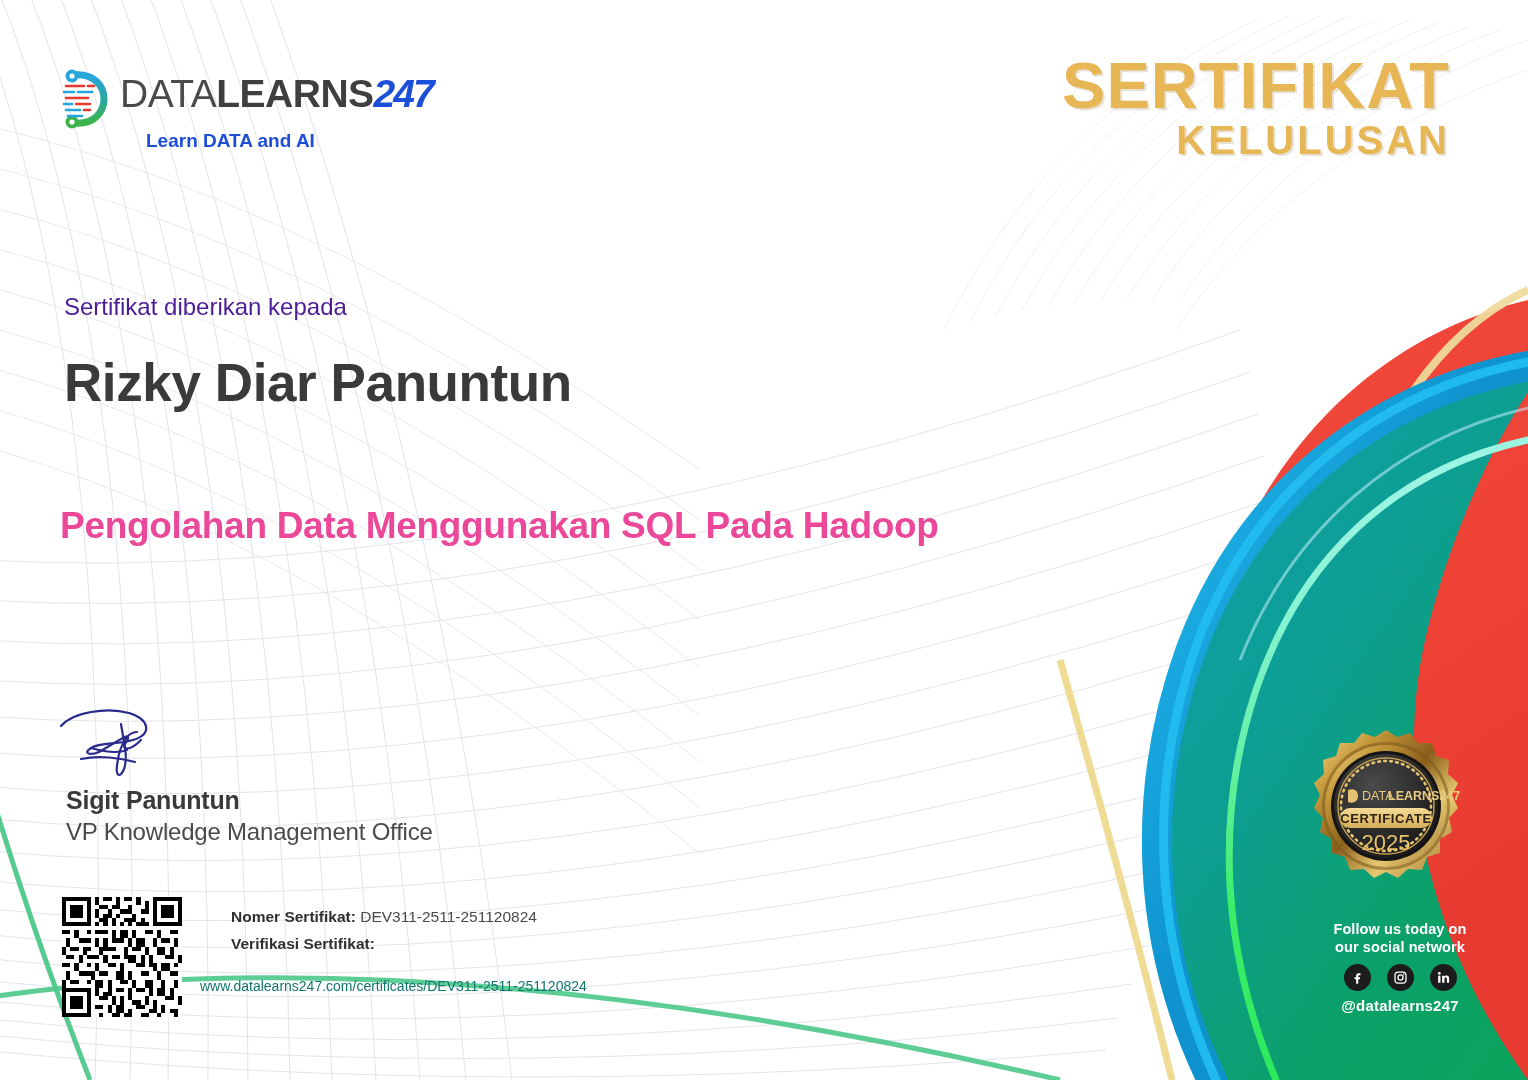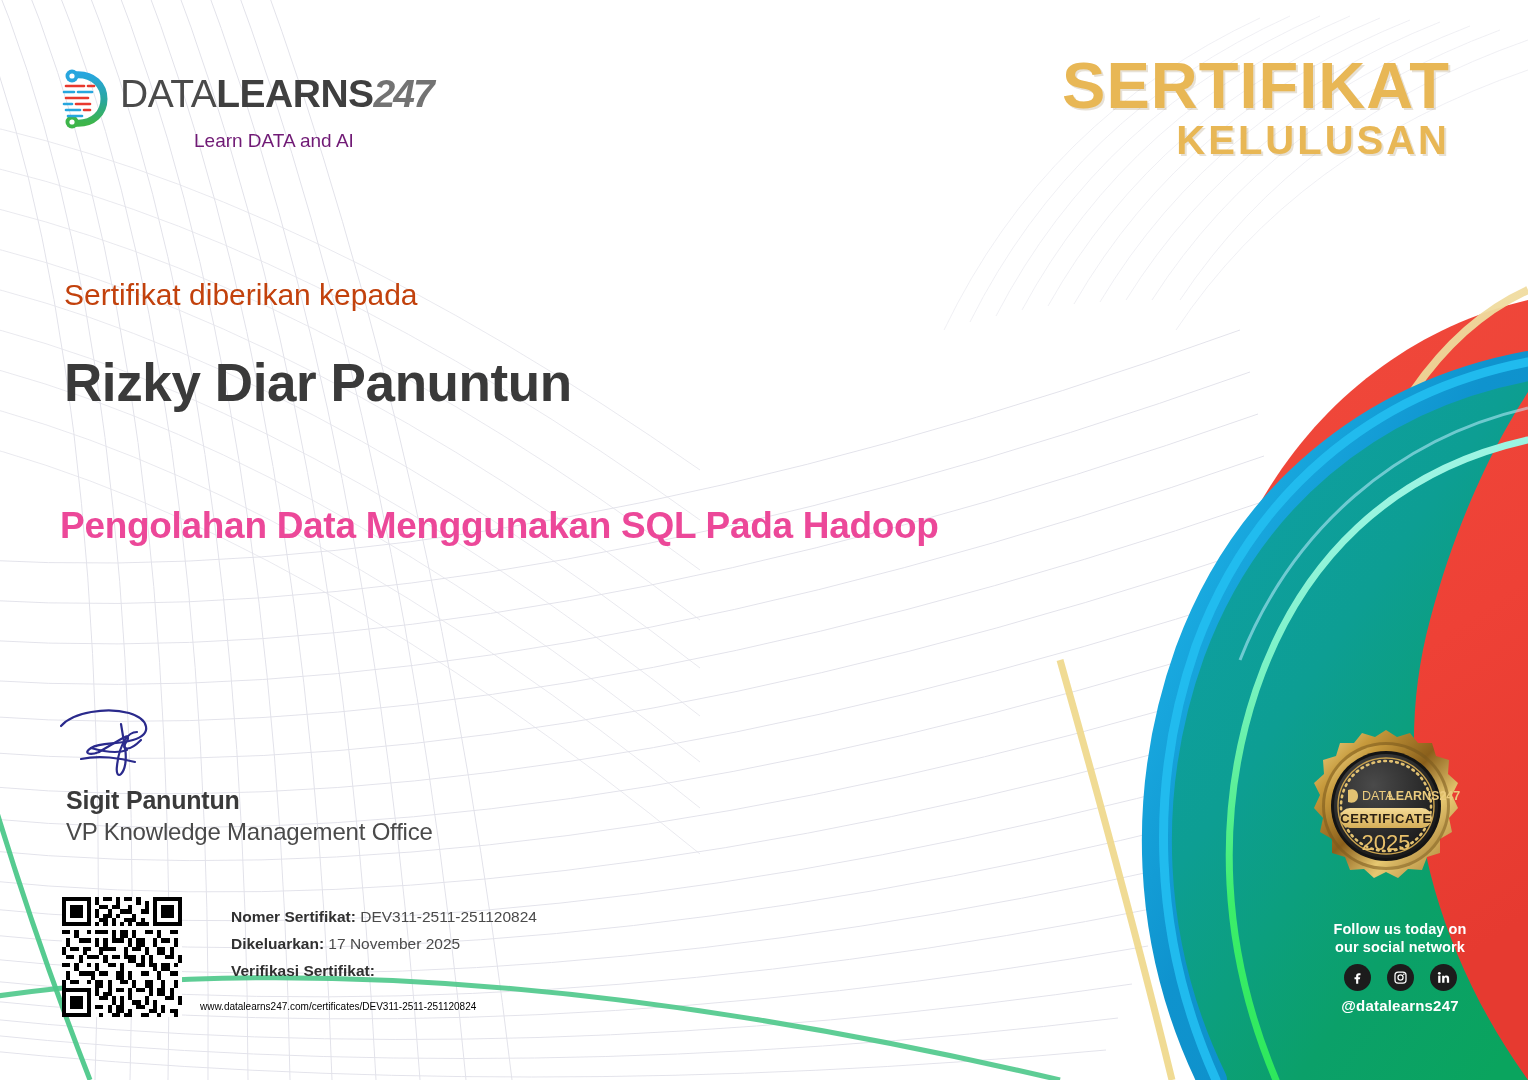--- a/index.html
+++ b/index.html
@@ -24,41 +24,41 @@
   
   .logo-block { position:absolute; left:58px; top:68px; width:330px; height:92px; }
   .logo-mark { position:absolute; left:0; top:0; width:52px; height:62px; }
   .logo-word { position:absolute; left:62px; top:6px; height:40px; }
   .logo-word-txt {
     font-size:39px; letter-spacing:-0.5px; line-height:40px; white-space:nowrap;
     font-family:"Liberation Sans", sans-serif;
   }
   .lw-data   { color:#4a4a4a; font-weight:400; }
   .lw-learns { color:#3f3f3f; font-weight:700; }
-  .lw-247    { color:#737373; font-weight:700; font-style:italic; letter-spacing:-2px; }
+  .lw-247    { color:#1d4ed8; font-weight:700; font-style:italic; letter-spacing:-2px; }
   .logo-tag {
     position:absolute; left:88px; top:62px;
-    font-size:19px; color:#701a75; font-weight:400; white-space:nowrap;margin-left:48px;
+    font-size:19px; color:#1d4ed8; font-weight:700; white-space:nowrap;
   }
 
   
   .hdr { position:absolute; right:78px; top:52px; text-align:right; }
   .hdr-main {
     font-size:65px; font-weight:700; color:#e8b755; letter-spacing:1px;
     line-height:68px; text-shadow:2px 2px 0 rgba(120,90,30,0.18);
   }
   .hdr-sub {
     font-size:40px; font-weight:700; color:#e8b755; letter-spacing:3px;
     line-height:44px; margin-top:-2px; text-shadow:2px 2px 0 rgba(120,90,30,0.18);
   }
 
   
   .lbl-kepada {
-    position:absolute; left:64px; top:278px;
-    font-size:30px; color:#c2410c; font-weight:400;
+    position:absolute; left:64px; top:293px;
+    font-size:24px; color:#4c1d95; font-weight:400;
   }
   .recipient {
     position:absolute; left:64px; top:352px;
     font-size:53px; color:#3a3a3a; font-weight:700; letter-spacing:-0.4px;
   }
   .lbl-kelas {
     position:absolute; left:64px; top:460px;
     font-size:29px; color:#5c5c5c; font-weight:400;
   }
   .course {
@@ -76,21 +76,21 @@
     position:absolute; left:66px; top:818px;
     font-size:24px; font-weight:400; color:#4a4a4a; letter-spacing:-0.2px;
   }
 
   
   .qr { position:absolute; left:62px; top:897px; width:120px; height:120px; }
   .meta { position:absolute; left:200px; top:903px; }
   .meta-row { font-size:15.5px; line-height:27px; color:#3c3c3c; white-space:nowrap; }
   .meta-k { font-weight:700; color:#303030;margin-left:31px; }
   .meta-v { font-weight:400; color:#4a4a4a; }
-  .meta-url { font-size:10px; color:#000000; line-height:27px; margin-top:9px; white-space:nowrap; }
+  .meta-url { font-size:14px; color:#0f766e; line-height:27px; margin-top:16px; white-space:nowrap; }
 
   
   .seal { position:absolute; left:1300px; top:728px; width:172px; height:172px; }
 
   
   .social {
     position:absolute; left:1300px; top:920px; width:200px; text-align:center;
   }
   .social-txt {
     font-size:14.5px; font-weight:700; color:#ffffff; line-height:18px; letter-spacing:0.1px;
@@ -469,24 +469,20 @@
         <rect x="27" y="28" width="1" height="1"></rect>
     </g>
   </svg>
 
   <div class="meta">
     <div class="meta-row">
       <span class="meta-k">Nomer Sertifikat:</span>
       <span class="meta-v">DEV311-2511-251120824</span>
     </div>
     <div class="meta-row">
-      <span class="meta-k">Dikeluarkan:</span>
-      <span class="meta-v">17 November 2025</span>
-    </div>
-    <div class="meta-row">
       <span class="meta-k">Verifikasi Sertifikat:</span>
     </div>
     <div class="meta-url">www.datalearns247.com/certificates/DEV311-2511-251120824</div>
   </div>
 
   <svg class="seal" viewBox="0 0 172 172" xmlns="http://www.w3.org/2000/svg">
 
     <g>
       <path id="scallop" d="M86 2
         L97 9 L110 5 L118 15 L132 15 L136 28 L149 32 L148 46 L158 55 L152 67

